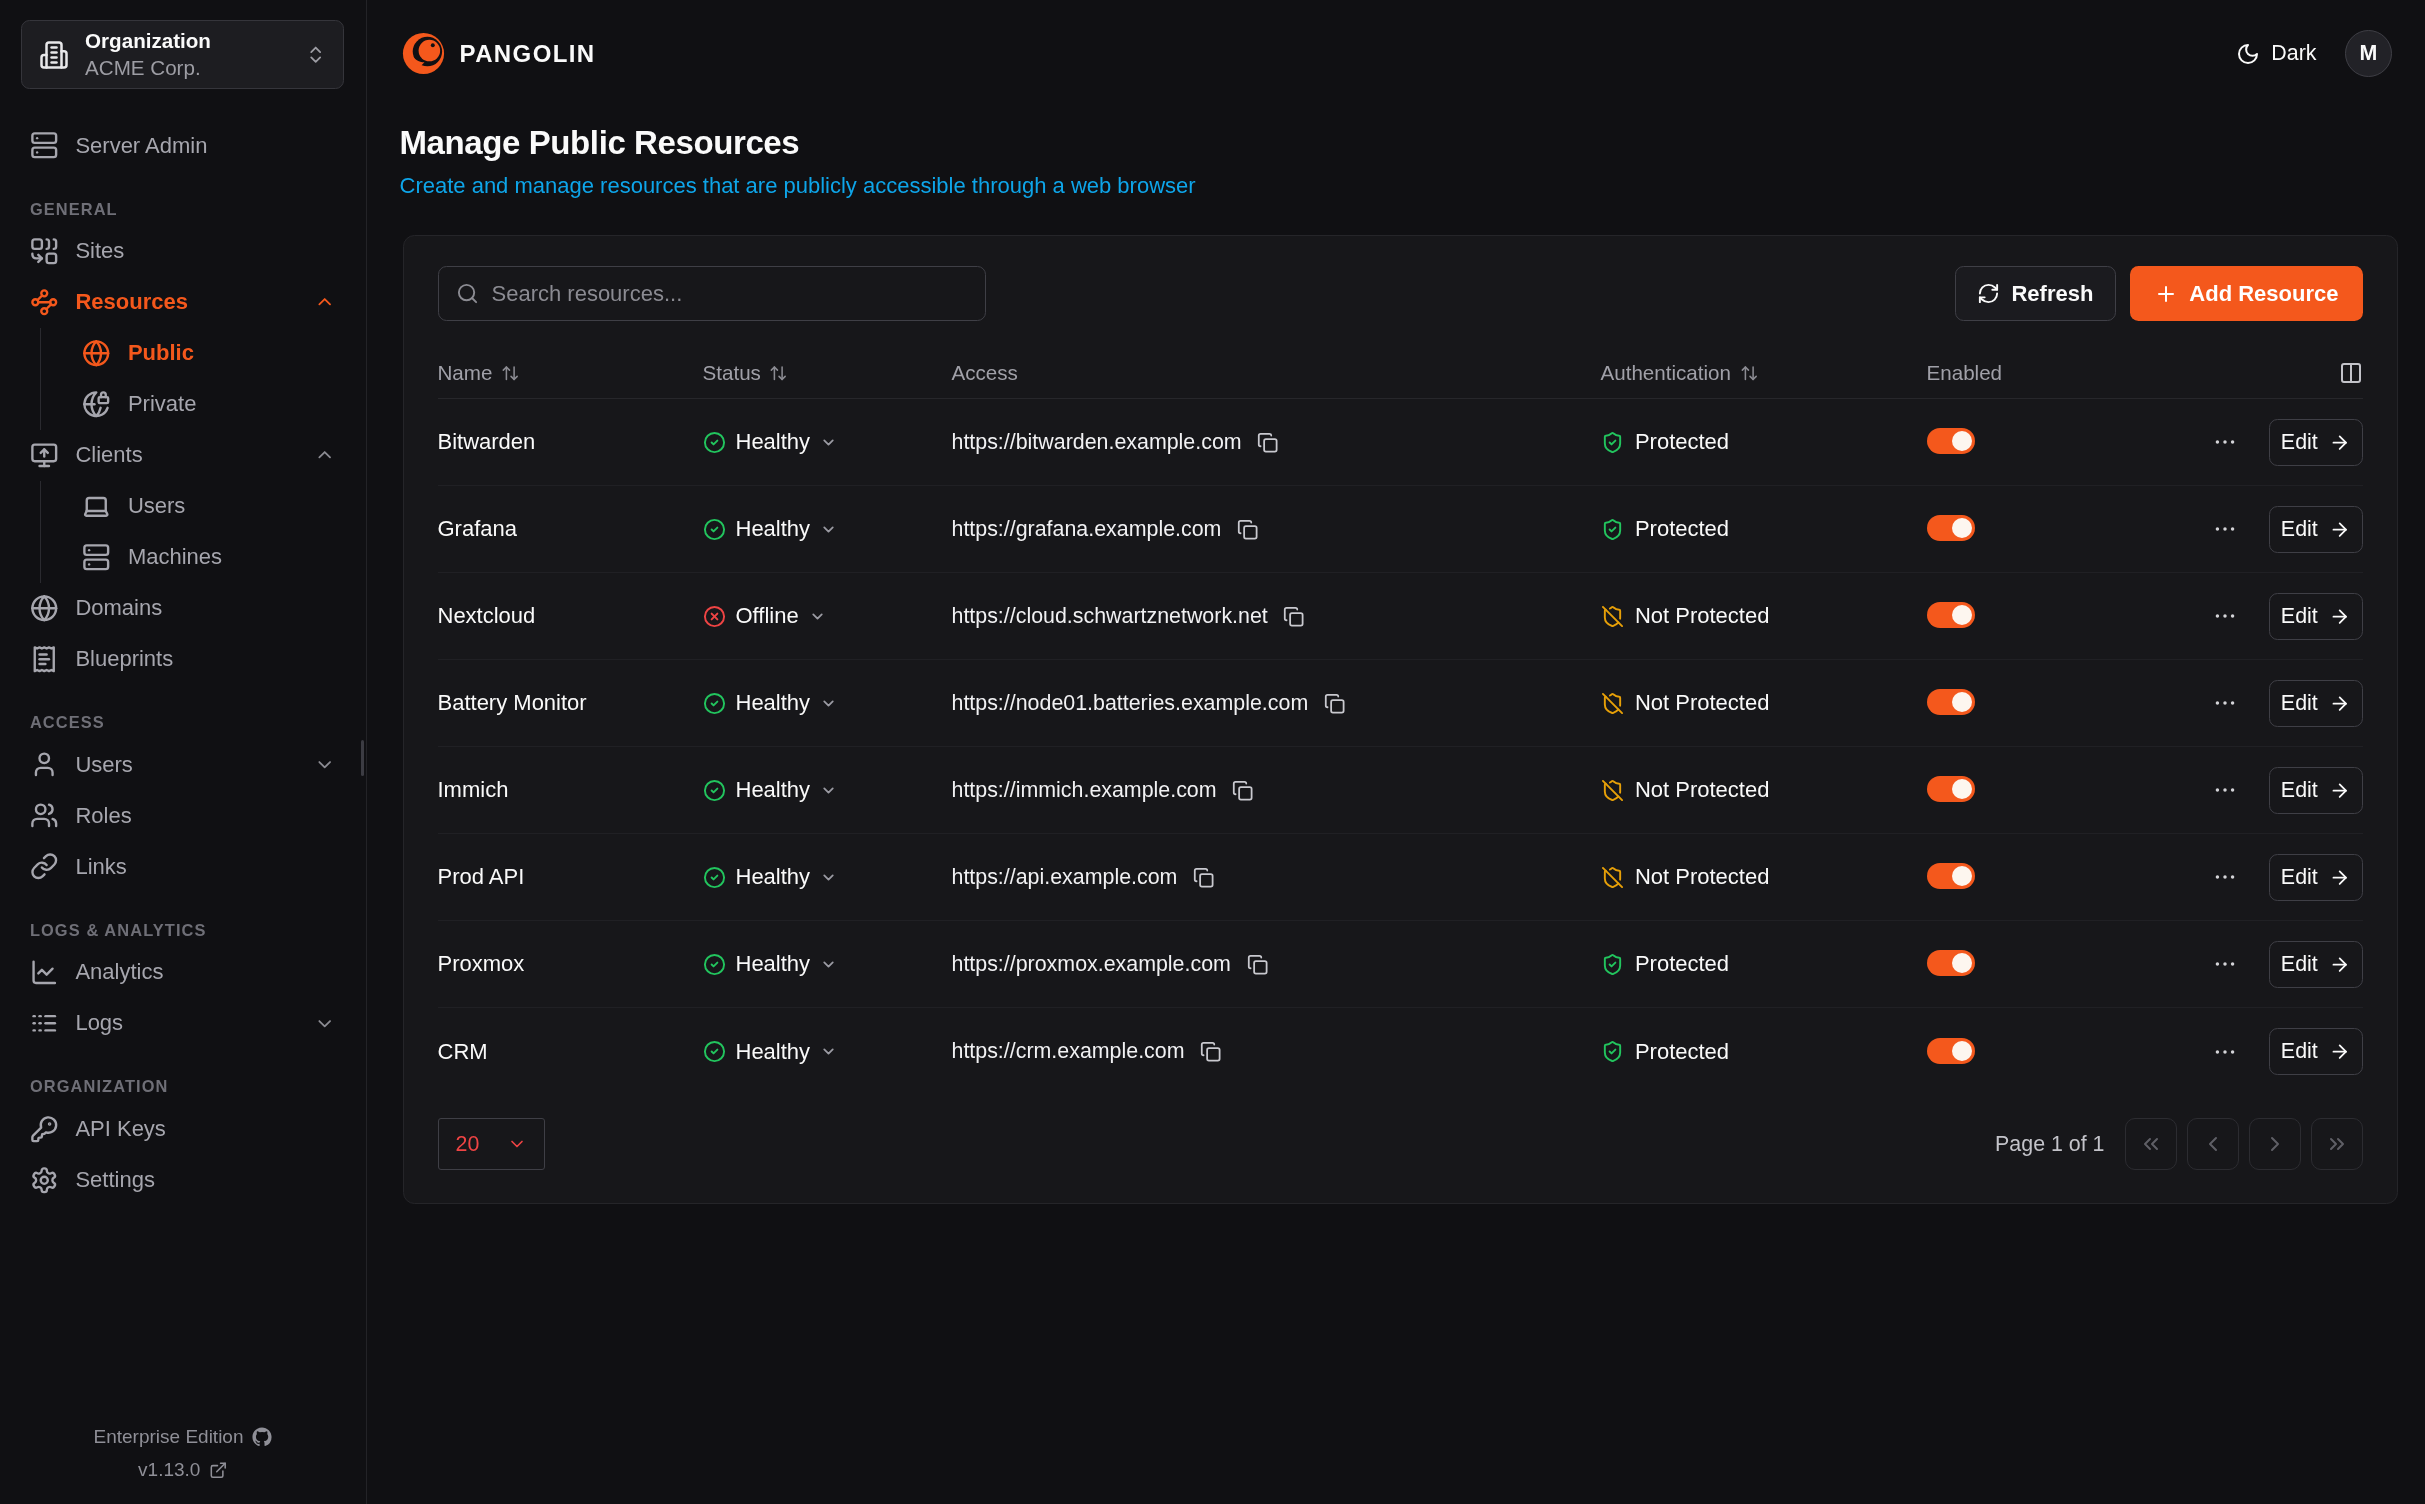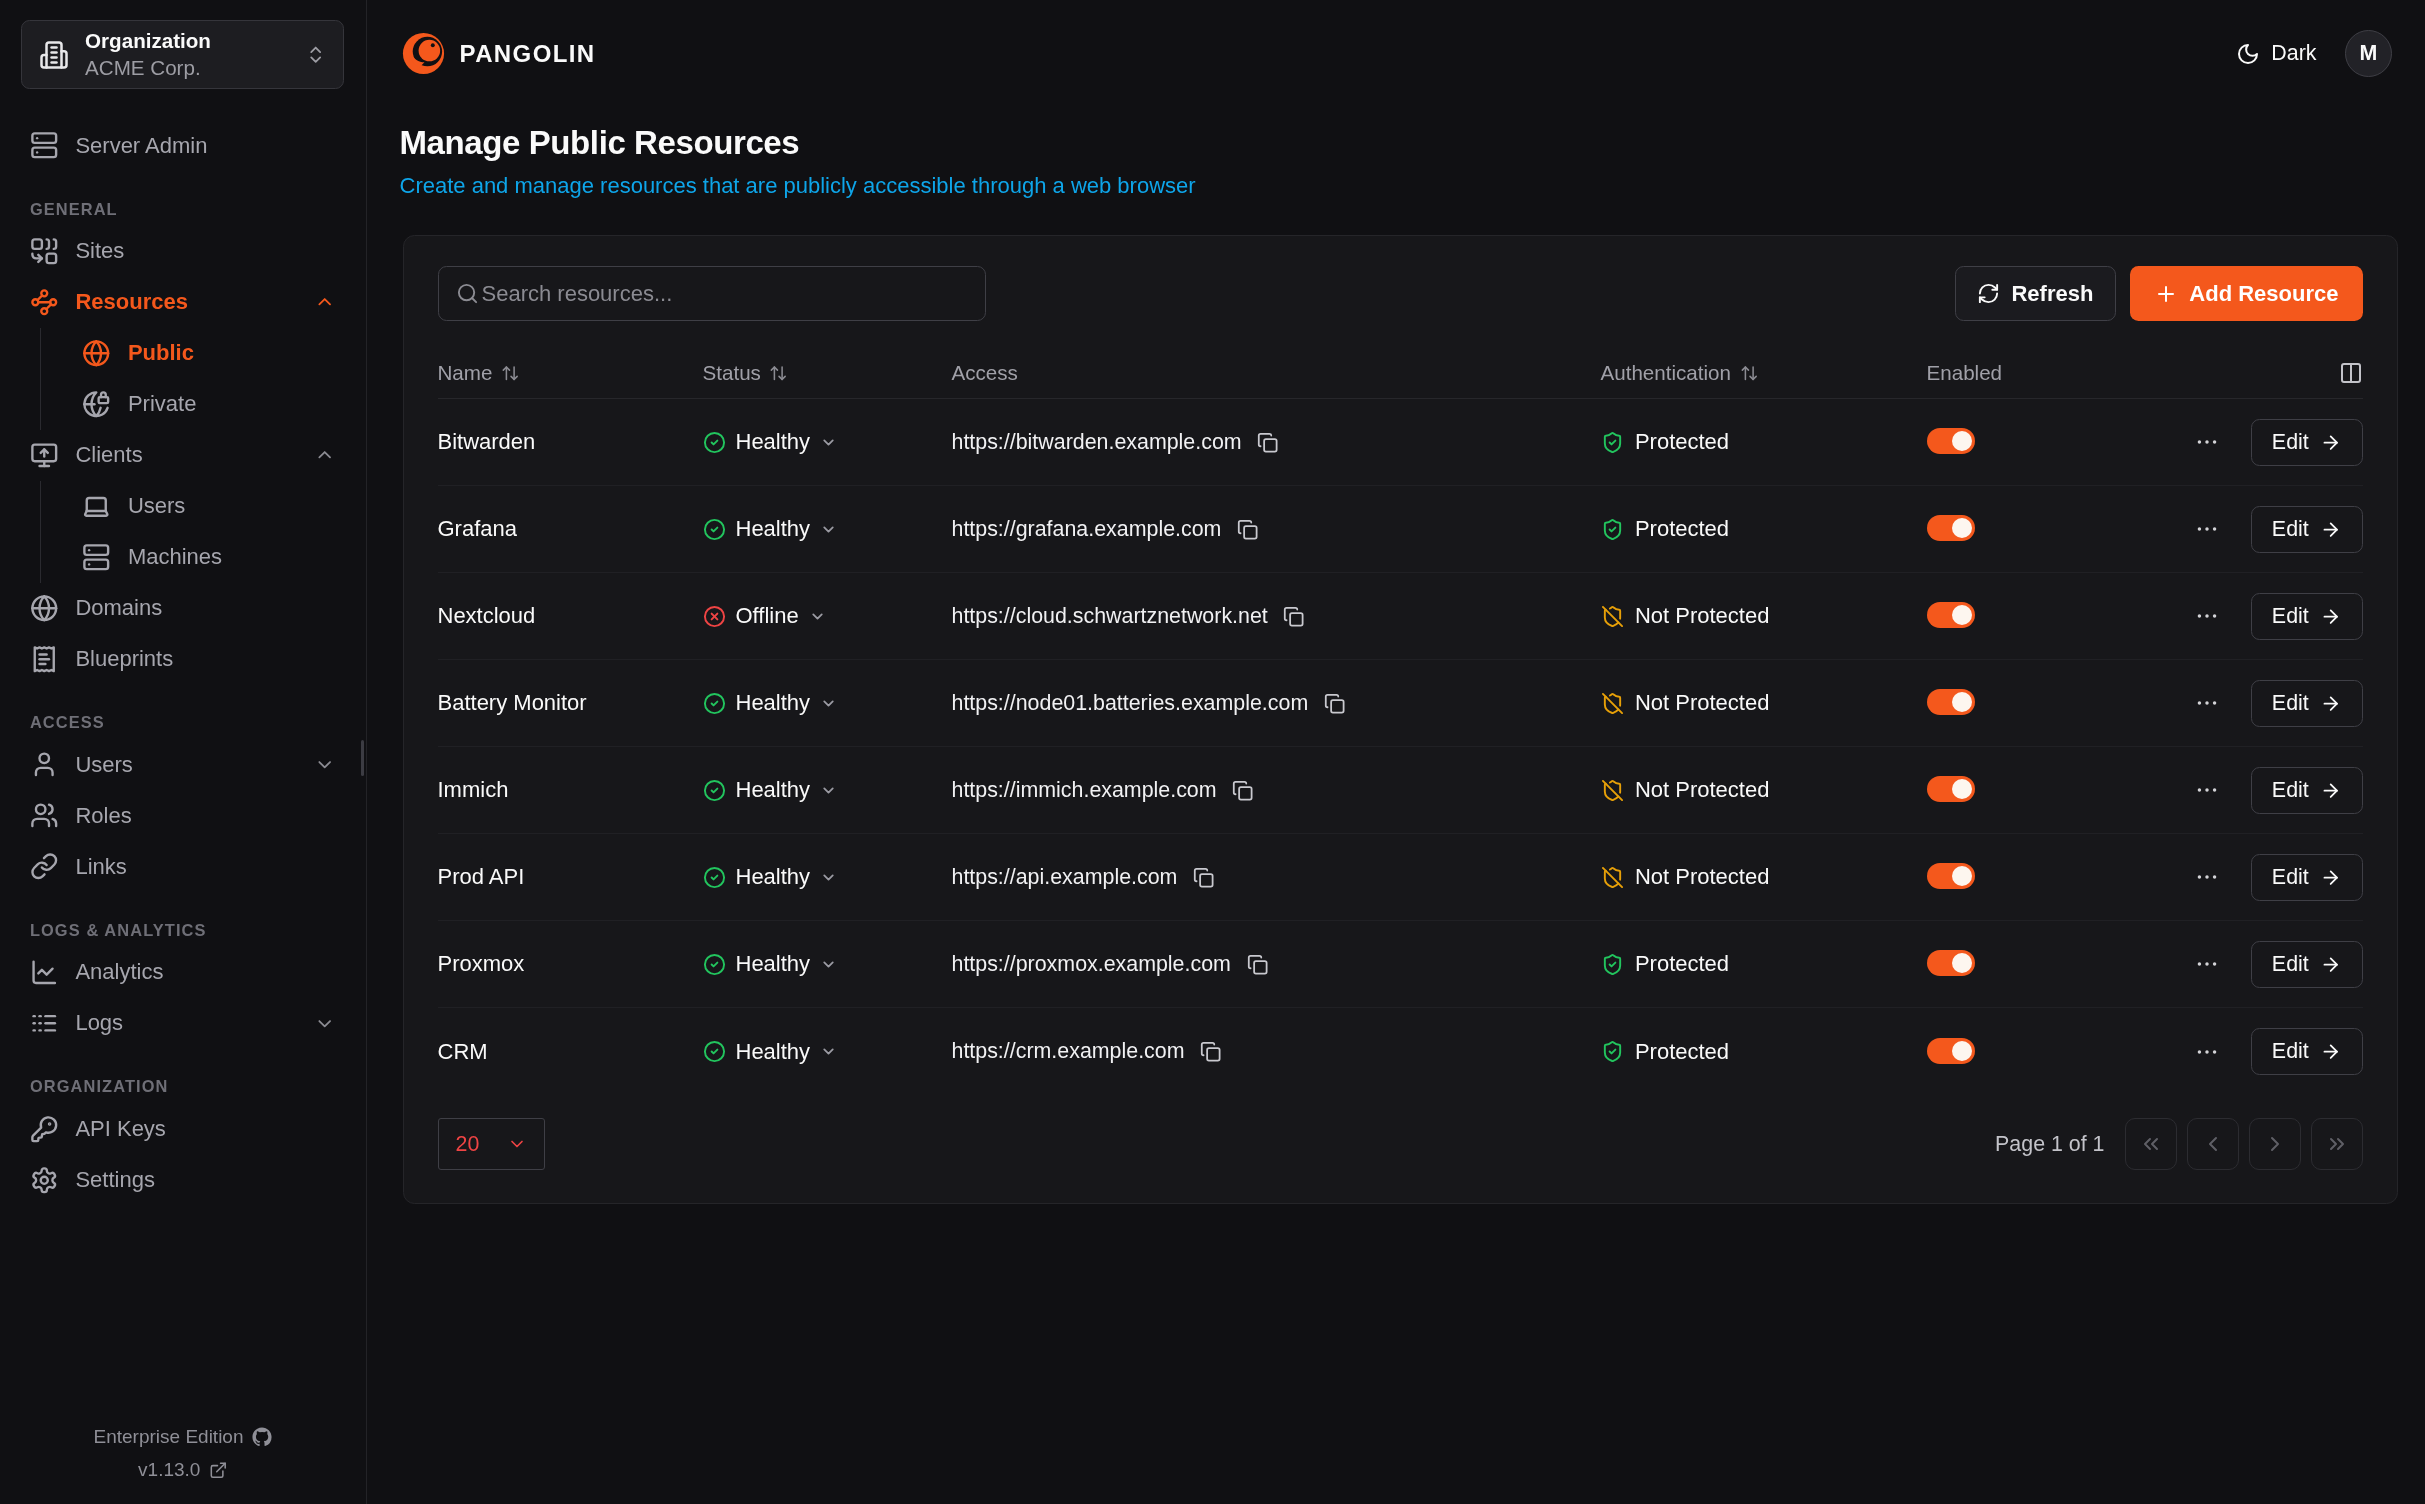--- a/index.html
+++ b/index.html
@@ -60,21 +60,21 @@
 
   .page-head { padding:17px 34px 0 33px; }
   .page-title { font-size:33px; font-weight:800; letter-spacing:-0.4px; }
   .page-subtitle { margin-top:11.4px; font-size:22px; color:#0ea5e9; }
 
   .card { margin:36px 28.5px 0 36px; width:1995px; background:#17171a; border:0.7px solid #252529;
           border-radius:11.4px; padding:30px 34px 33px; }
 
   .toolbar { display:flex; justify-content:space-between; align-items:center; }
   .search-box { width:548px; height:55px; border:0.7px solid #3f3f46; border-radius:8.5px;
-                display:flex; align-items:center; gap:3px; padding:0 17px; color:#8b8b92; }
+                display:flex; align-items:center; gap:13px; padding:0 17px; color:#8b8b92; }
   .search-box input { flex:1; background:transparent; border:none; outline:none; color:#e4e4e7;
                       font-size:22px; font-family:"Liberation Sans", sans-serif; }
   .search-box input::placeholder { color:#8b8b92; }
   .toolbar-right { display:flex; gap:14.2px; }
   .btn { height:55px; border-radius:8.5px; display:flex; align-items:center; gap:11.4px;
          font-size:22px; font-weight:700; cursor:pointer; }
   .btn-refresh { padding:0 21.4px; border:0.7px solid #3f3f46; background:#1b1b1f; color:#fafafa; }
   .btn-add { padding:0 24px; background:var(--accent); color:#fff; border:none; }
 
   .thead { margin-top:27px; display:grid; grid-template-columns:265px 249px 649px 326px 178px 1fr;
@@ -94,21 +94,21 @@
   .cell-access { display:flex; align-items:center; gap:15.7px; font-size:21.4px; color:#f1f1f3; }
   .copy-btn { color:#c9c9cf; cursor:pointer; background:none; border:none; }
   .cell-auth { display:flex; align-items:center; gap:11.4px; font-size:22px; color:#fafafa; }
   .icon-protected { color:var(--green); } .icon-notprotected { color:var(--yellow); }
   .toggle { width:48px; height:26px; border-radius:13px; background:var(--accent); position:relative;
             cursor:pointer; border:none; }
   .toggle .knob { position:absolute; top:2.8px; right:2.8px; width:20px; height:20px; border-radius:50%;
                   background:#fdf6ef; }
   .cell-actions { display:flex; align-items:center; justify-content:flex-end; gap:31px; }
   .more-btn { color:#d4d4d8; background:none; border:none; cursor:pointer; }
-  .edit-btn { height:47px; padding:0 20px; border:0.7px solid #3f3f46; border-radius:8.5px;
+  .edit-btn { height:47px; padding:0 11px; border:0.7px solid #3f3f46; border-radius:8.5px;
               background:transparent; display:flex; align-items:center; gap:11.4px; font-size:21.4px;
               color:#fafafa; cursor:pointer; font-family:"Liberation Sans", sans-serif; }
 
   .pagerow { margin-top:23px; display:flex; align-items:center; justify-content:space-between; }
   .pagesize { width:107px; height:52px; border:0.7px solid #3f3f46; border-radius:3px; background:transparent;
               display:flex; align-items:center; justify-content:space-between; padding:0 17px;
               font-size:21.4px; color:#ef4444; cursor:pointer; }
   .pager { display:flex; align-items:center; gap:20px; }
   .page-info { font-size:21.4px; color:#c3c3c9; }
   .pager-btns { display:flex; gap:10px; }

